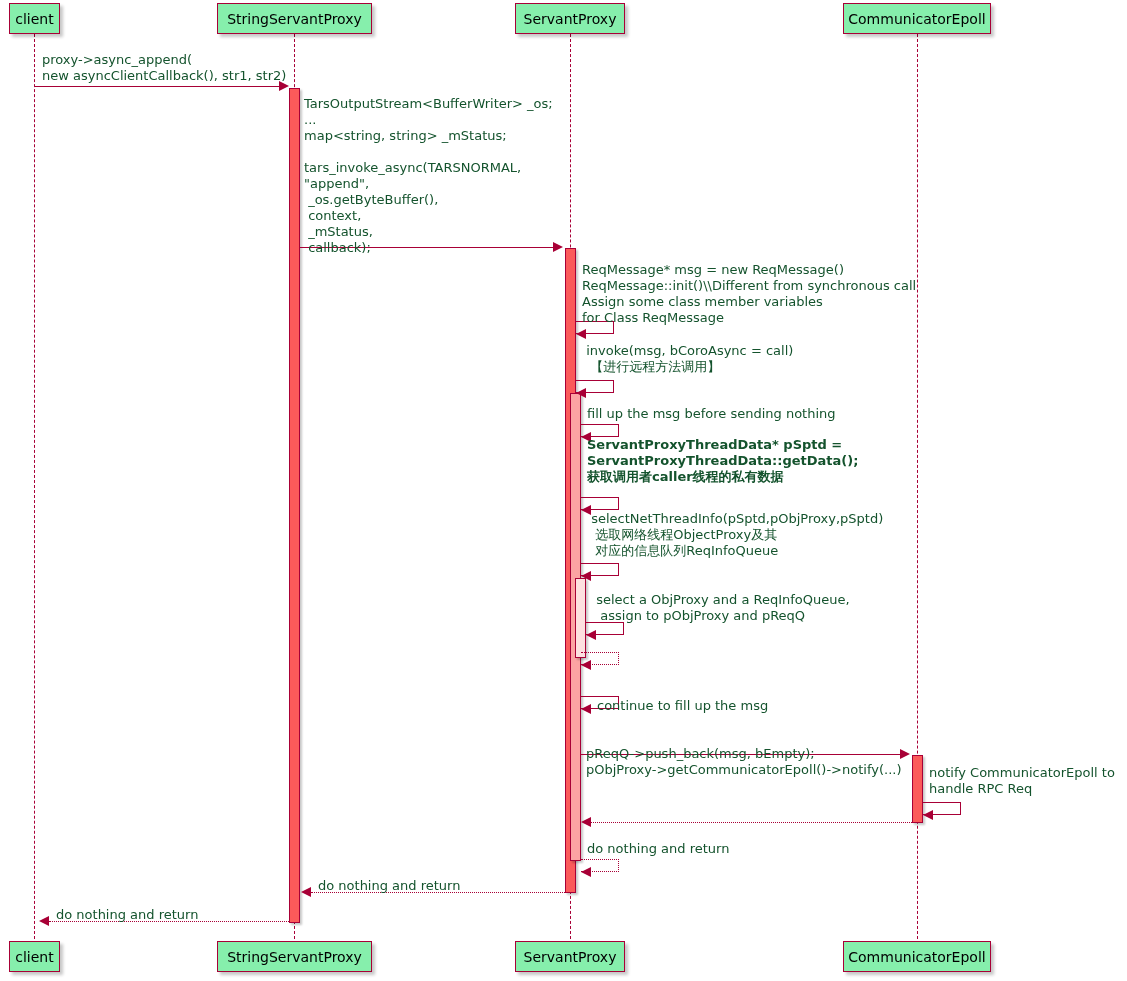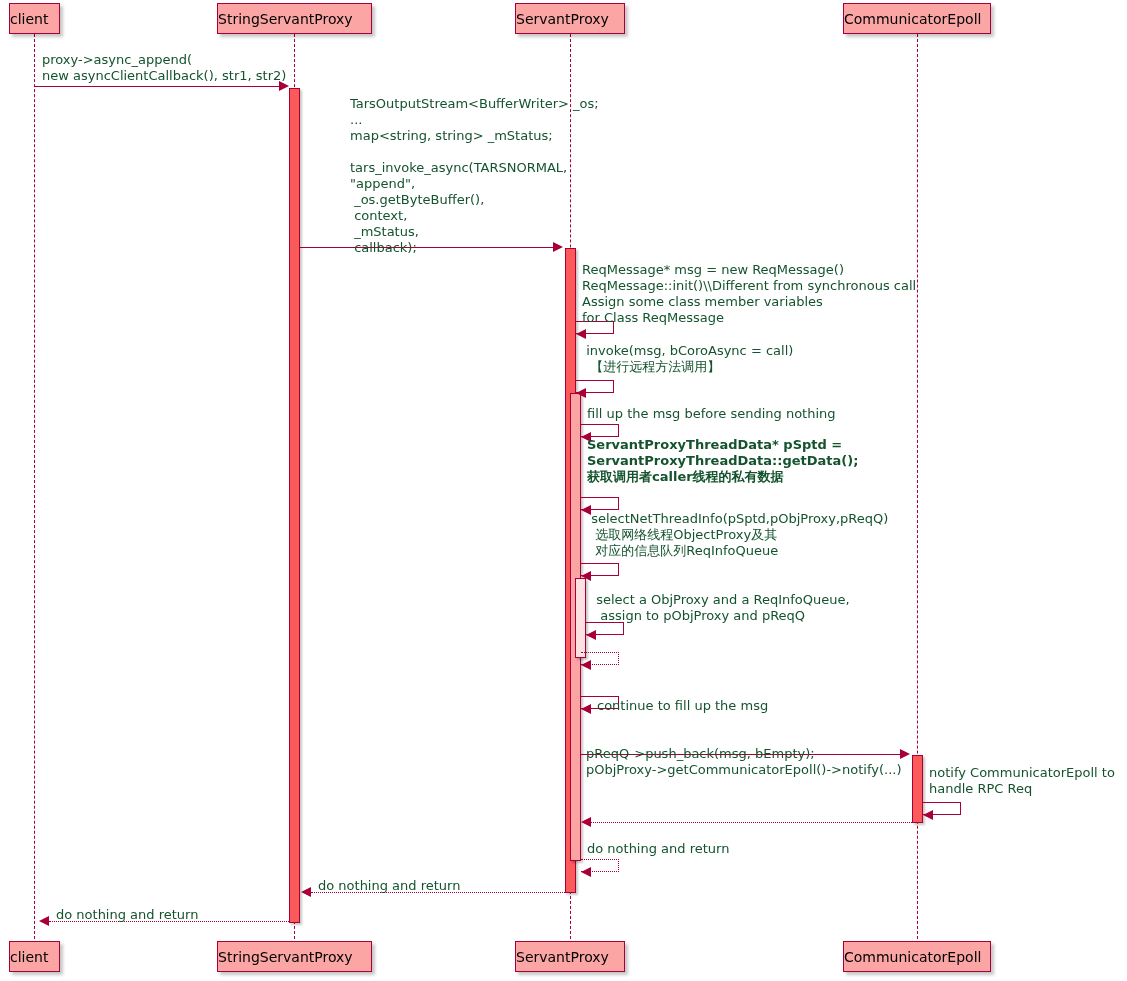--- a/index.html
+++ b/index.html
@@ -13,30 +13,30 @@
   #diagram {
     position: relative;
     width: 1127px;
     height: 981px;
     background: #FFFFFF;
     overflow: hidden;
   }
   .participant {
     position: absolute;
     box-sizing: border-box;
-    background: #fca5a5;
+    background: #86efac;
     border: 1.5px solid #A80036;
     color: #000000;
     font-size: 14px;
     line-height: 1;
     text-align: center;
     white-space: nowrap;
     display: flex;
     align-items: center;
-    justify-content: flex-start;
+    justify-content: center;
     box-shadow: 3px 3px 3px rgba(0,0,0,0.22);
     z-index: 6;
   }
   .lifeline {
     position: absolute;
     width: 0;
     border-left: 1px dashed #A80036;
     z-index: 1;
   }
   .activation {
@@ -112,21 +112,21 @@
 
   <div class="activation lvl3" style="left:575px; top:578px; width:11px; height:80px;"></div>
 
   <div class="activation" style="left:912px; top:755px; width:11px; height:68px;"></div>
 
   <div class="msg-label" style="left:42px; top:52px; width:250px;">proxy-&gt;async_append(
 new asyncClientCallback(), str1, str2)</div>
   <div class="msg-line" style="left:34px; top:86px; width:249px;"></div>
   <div class="arrowhead right" style="left:279px; top:81px;"></div>
 
-  <div class="msg-label" style="left:304px; top:96px; width:270px;margin-left:46px;">TarsOutputStream&lt;BufferWriter&gt; _os;
+  <div class="msg-label" style="left:304px; top:96px; width:270px;">TarsOutputStream&lt;BufferWriter&gt; _os;
 ...
 map&lt;string, string&gt; _mStatus;
 
 tars_invoke_async(TARSNORMAL,
 "append",
  _os.getByteBuffer(),
  context,
  _mStatus,
  callback);</div>
   <div class="msg-line" style="left:300px; top:247px; width:255px;"></div>
@@ -147,21 +147,21 @@
   <div class="msg-label" style="left:587px; top:406px; width:340px;">fill up the msg before sending nothing</div>
   <div class="selfloop" style="left:581px; top:424px; width:38px; height:13px;"></div>
   <div class="arrowhead left" style="left:581px; top:432px;"></div>
 
   <div class="msg-label" style="left:587px; top:437px; width:340px;font-weight:bold;">ServantProxyThreadData* pSptd =
 ServantProxyThreadData::getData();
 获取调用者caller线程的私有数据</div>
   <div class="selfloop" style="left:581px; top:497px; width:38px; height:13px;"></div>
   <div class="arrowhead left" style="left:581px; top:505px;"></div>
 
-  <div class="msg-label" style="left:587px; top:511px; width:340px;"> selectNetThreadInfo(pSptd,pObjProxy,pReqQ)
+  <div class="msg-label" style="left:587px; top:511px; width:340px;"> selectNetThreadInfo(pSptd,pObjProxy,pSptd)
   选取网络线程ObjectProxy及其
   对应的信息队列ReqInfoQueue</div>
   <div class="selfloop" style="left:581px; top:563px; width:38px; height:13px;"></div>
   <div class="arrowhead left" style="left:581px; top:571px;"></div>
 
   <div class="msg-label" style="left:592px; top:592px; width:340px;"> select a ObjProxy and a ReqInfoQueue,
   assign to pObjProxy and pReqQ</div>
   <div class="selfloop" style="left:586px; top:622px; width:38px; height:13px;"></div>
   <div class="arrowhead left" style="left:586px; top:630px;"></div>
 

